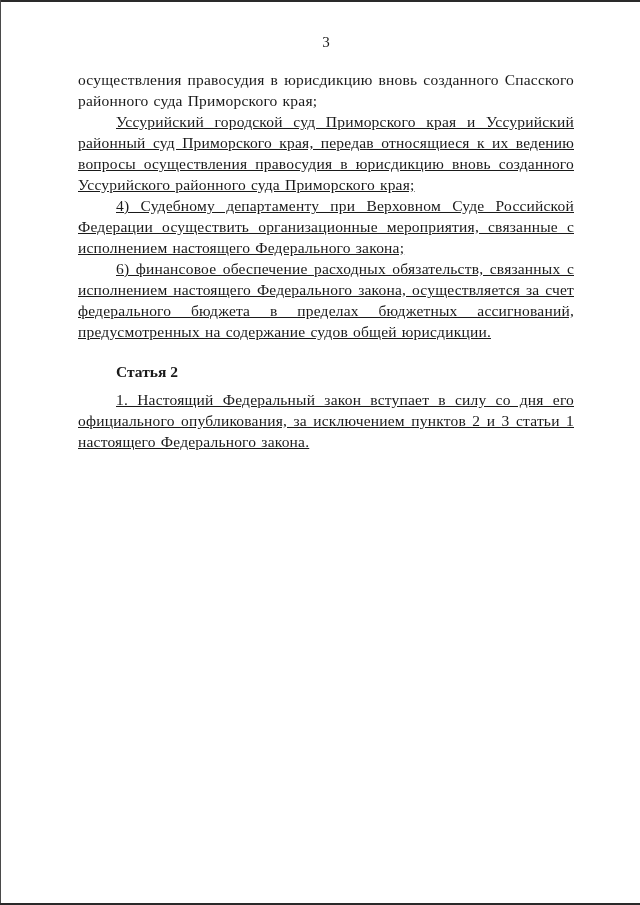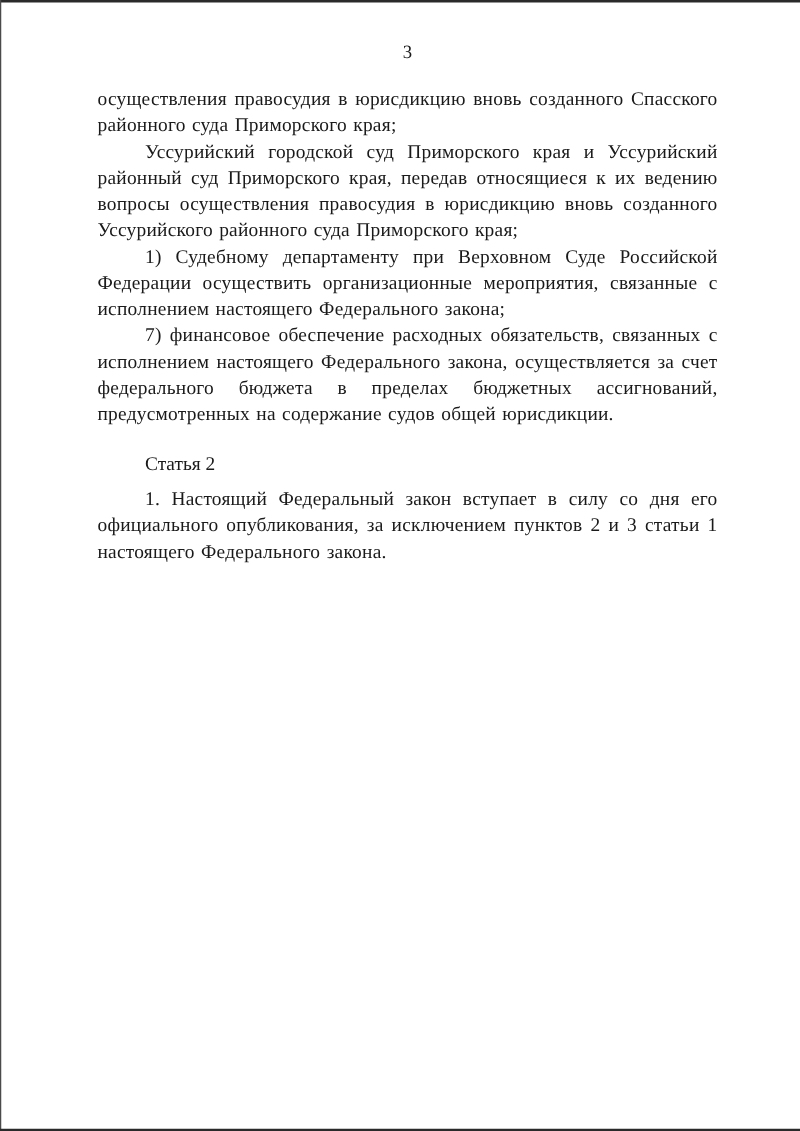--- a/index.html
+++ b/index.html
@@ -52,46 +52,47 @@
   .doc-body p {
     margin: 0;
     font-size: 15.5px;
     line-height: 21px;
     text-align: justify;
     letter-spacing: 0.2px;
     word-spacing: 1px;
   }
   .doc-body p.indent {
     text-indent: 38px;
+    text-decoration: underline;
   }
   .doc-body h2.article-heading {
     margin: 12px 0 0 0;
     font-size: 15.5px;
     line-height: 35px;
-    font-weight: normal;
+    font-weight: bold;
     text-indent: 38px;
   }
 </style>
 </head>
 <body>
 
 <div class="scan-edge-top"></div>
 <div class="scan-edge-left"></div>
 <div class="scan-edge-bottom"></div>
 
 <div class="page">
   <div class="page-number">3</div>
 
   <div class="doc-body">
     <p>осуществления правосудия в юрисдикцию вновь созданного Спасского районного суда Приморского края;</p>
 
     <p class="indent">Уссурийский городской суд Приморского края и Уссурийский районный суд Приморского края, передав относящиеся к их ведению вопросы осуществления правосудия в юрисдикцию вновь созданного Уссурийского районного суда Приморского края;</p>
 
-    <p class="indent">1) Судебному департаменту при Верховном Суде Российской Федерации осуществить организационные мероприятия, связанные с исполнением настоящего Федерального закона;</p>
+    <p class="indent">4) Судебному департаменту при Верховном Суде Российской Федерации осуществить организационные мероприятия, связанные с исполнением настоящего Федерального закона;</p>
 
-    <p class="indent">7) финансовое обеспечение расходных обязательств, связанных с исполнением настоящего Федерального закона, осуществляется за счет федерального бюджета в пределах бюджетных ассигнований, предусмотренных на содержание судов общей юрисдикции.</p>
+    <p class="indent">6) финансовое обеспечение расходных обязательств, связанных с исполнением настоящего Федерального закона, осуществляется за счет федерального бюджета в пределах бюджетных ассигнований, предусмотренных на содержание судов общей юрисдикции.</p>
 
     <h2 class="article-heading">Статья 2</h2>
 
     <p class="indent">1. Настоящий Федеральный закон вступает в силу со дня его официального опубликования, за исключением пунктов 2 и 3 статьи 1 настоящего Федерального закона.</p>
 
   </div>
 </div>
 
 </body></html>

